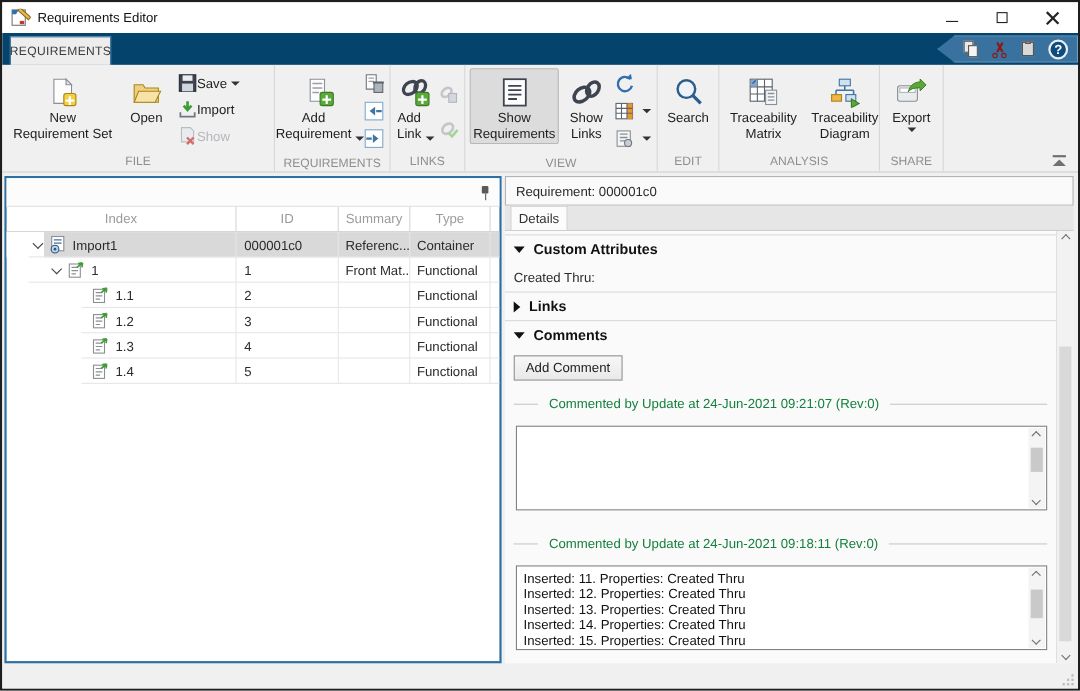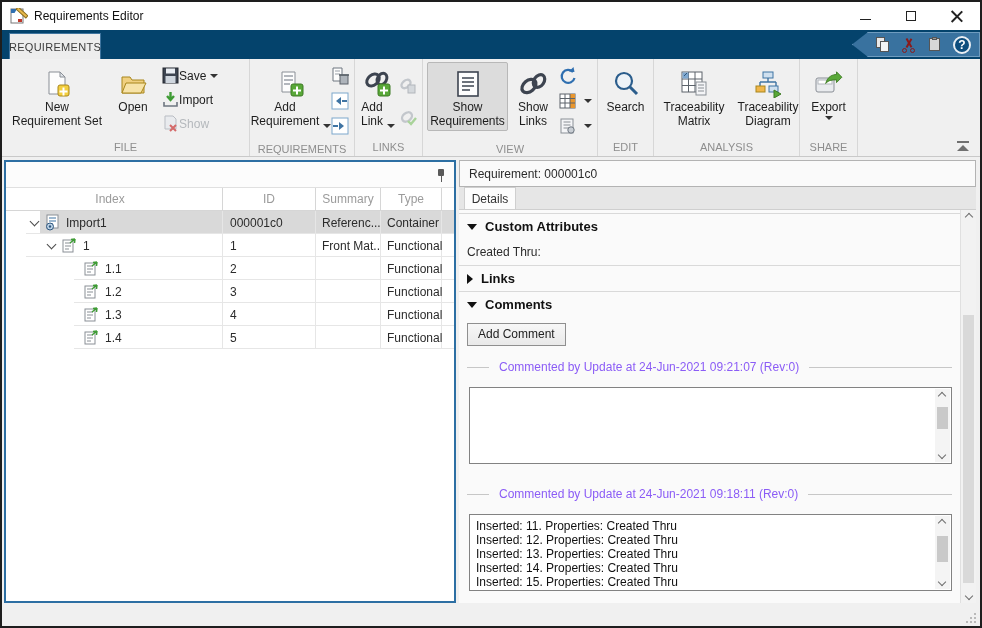--- a/index.html
+++ b/index.html
@@ -74,24 +74,24 @@
   .pin { width:10px; height:14px; position:relative; }
   .pin .head { position:absolute; top:1px; left:2px; width:6px; height:7px; background:#5a5a5a; border-radius:1px; }
   .pin .needle { position:absolute; top:8px; left:4.5px; width:1.5px; height:6px; background:#5a5a5a; }
 
   .tree { font-size:12px; }
   .thead { display:flex; height:23px; color:#9b9b9b; border-bottom:1px solid #d6d6d6; align-items:center; }
   .trow { display:flex; height:23px; align-items:center; position:relative; }
   .trow .rowline { position:absolute; left:20px; right:0; bottom:0; height:1px; background:#e6e6e6; }
   .trow.selected { background:linear-gradient(to right,#fff 34px,#d9d9d9 34px); }
   .c-index { width:208px; display:flex; align-items:center; height:100%; }
-  .c-id { width:93px; padding-left:7px; border-left:1px solid #e6e6e6; height:100%; display:flex; align-items:center;margin-left:8px; }
+  .c-id { width:93px; padding-left:7px; border-left:1px solid #e6e6e6; height:100%; display:flex; align-items:center; }
   .c-sum { width:65px; padding-left:6px; border-left:1px solid #e6e6e6; height:100%; display:flex; align-items:center;
            overflow:hidden; white-space:nowrap; }
-  .c-type { width:62px; padding-left:6px; border-left:1px solid #e6e6e6; border-right:1px solid #e6e6e6;
+  .c-type { width:74px; padding-left:6px; border-left:1px solid #e6e6e6; border-right:1px solid #e6e6e6;
             height:100%; display:flex; align-items:center;text-align:center; }
   .thead .c-index,.thead .c-id,.thead .c-sum,.thead .c-type { justify-content:center; padding-left:0; border-color:#d6d6d6; }
   .chev { width:7px; height:7px; border-right:1.6px solid #4b4b4b; border-bottom:1.6px solid #4b4b4b;
           transform:rotate(45deg); margin:-3px 6px 0 0; flex:none; }
   .indent { flex:none; }
   .ticon { width:17px; height:17px; margin-right:5px; flex:none; }
 
   
   .right-panel { position:absolute; left:457px; right:4px; top:3px; bottom:1px; }
   .req-header { position:absolute; top:0; left:0; right:0; height:27px; background:#fafafa;
@@ -104,21 +104,21 @@
   .dc-inner { position:absolute; left:0; right:16px; top:0; bottom:0; }
   .sec-head { display:flex; align-items:center; gap:8px; height:26px; border-top:1px solid #d9d9d9;
               font-weight:bold; font-size:13px; padding-left:8px; color:#111; }
   .tri-down { width:0; height:0; border-left:5px solid transparent; border-right:5px solid transparent;
               border-top:6px solid #111; }
   .tri-right { width:0; height:0; border-top:5px solid transparent; border-bottom:5px solid transparent;
                border-left:6px solid #111; }
   .sec-body-line { height:26px; display:flex; align-items:center; padding-left:8px; font-size:12px; }
   .add-comment { margin:6px 0 0 8px; padding:3px 10px 4px; font-size:12px; font-family:"Liberation Sans",sans-serif;
                  background:linear-gradient(#f7f7f7,#e9e9e9); border:1px solid #8f8f8f; color:#222; }
-  .comment-hr { display:flex; align-items:center; gap:10px; margin:14px 8px 0; color:#8b5cf6; font-size:12px; white-space:nowrap; }
+  .comment-hr { display:flex; align-items:center; gap:10px; margin:14px 8px 0; color:#15803d; font-size:12px; white-space:nowrap; }
   .comment-hr .dash { width:22px; height:1px; background:#c7c7c7; flex:none; }
   .comment-hr .line { flex:1; height:1px; background:#c7c7c7; }
   .comment-box { position:relative; margin:13px 8px 0 10px; height:77px; background:#fff; border:1px solid #828282; }
   .cb-text { position:absolute; left:6px; top:4px; right:20px; bottom:2px; overflow:hidden; font-size:12px; line-height:14px; color:#111; }
   .cb-scroll { position:absolute; top:1px; right:1px; bottom:1px; width:15px; background:#f4f4f4; }
   .sb-chev { position:absolute; left:4px; width:6px; height:6px; border-right:1.6px solid #6e6e6e; border-bottom:1.6px solid #6e6e6e; }
   .sb-chev.up { top:4px; transform:rotate(-135deg); }
   .sb-chev.down { bottom:4px; transform:rotate(45deg); }
   .cb-thumb { position:absolute; left:2px; right:2px; top:18px; height:22px; background:#c9c9c9; }
   .outer-scroll { position:absolute; top:0; right:0; bottom:0; width:16px; background:#f2f2f2; border-left:1px solid #e0e0e0; }

